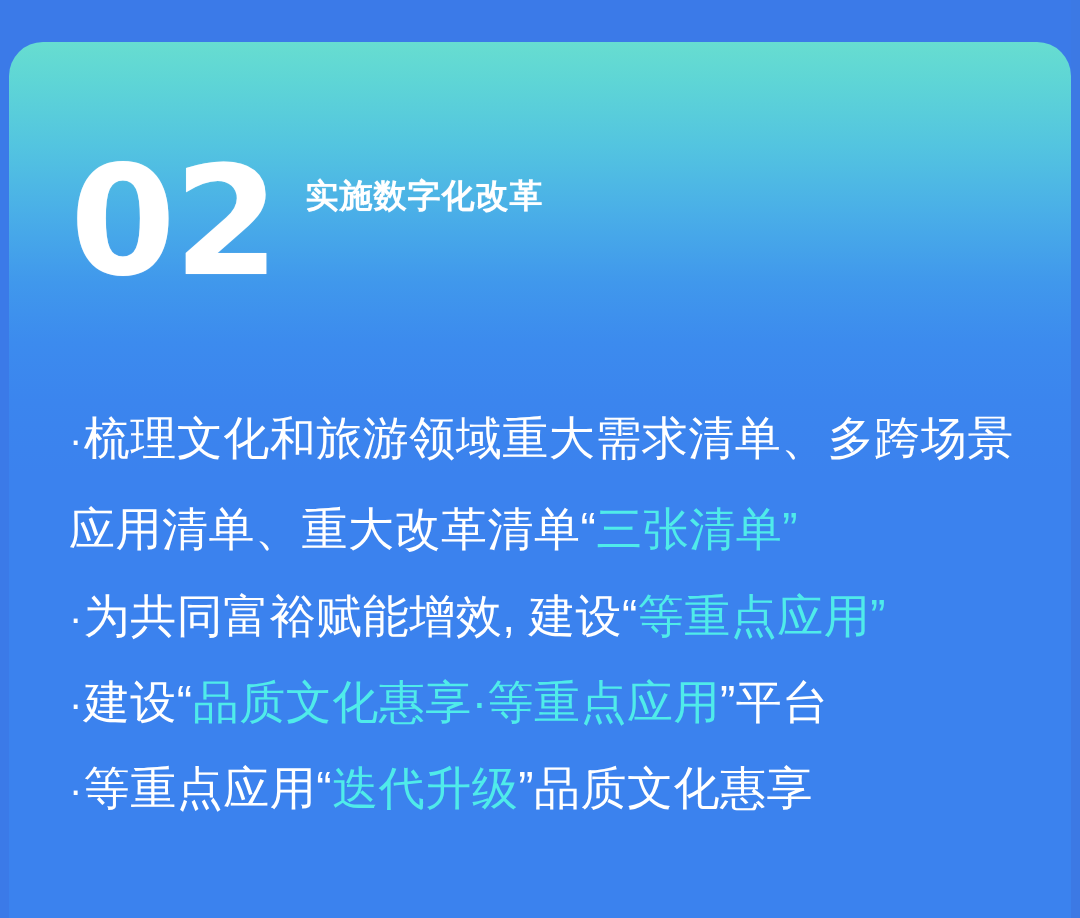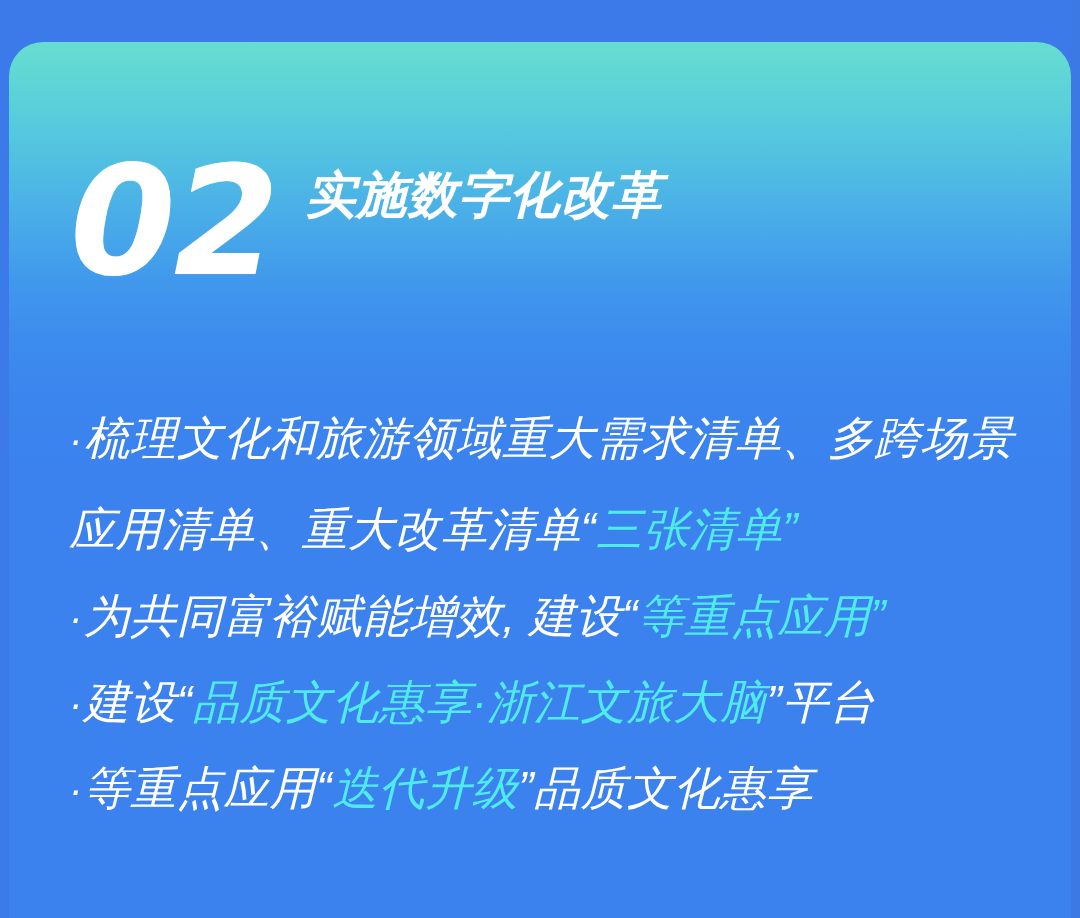--- a/index.html
+++ b/index.html
@@ -45,21 +45,20 @@
         #67ddd0 0px,
         #5ed5d6 40px,
         #53c4e0 105px,
         #49ade8 175px,
         #4098ec 240px,
         #3c8bee 300px,
         #3b85ee 360px,
         #3b82ee 430px,
         #3b82ee 876px);
     overflow: hidden;
-    font-style: italic;
   }
 
   
   .header {
     position: absolute;
     left: 61px;
     top: 98px;
     display: flex;
     align-items: flex-start;
   }
@@ -75,21 +74,21 @@
     margin-top: 6px;
   }
 
   .title-block {
     margin-left: 28px;
     margin-top: 24px;
   }
 
   .title-line {
     color: #ffffff;
-    font-size: 50px;
+    font-size: 33px;
     line-height: 63px;
     font-weight: bold;
     letter-spacing: 1px;
     white-space: nowrap;
     text-shadow: 0 0 1px rgba(255,255,255,0.4);
   }
 
   
   .body-list {
     position: absolute;
@@ -141,21 +140,21 @@
 
       <div class="bullet-item wraps">
         <span class="bullet-dot">·</span><span>梳理文化和旅游领域重大需求清单、多跨场景应用清单、重大改革清单“</span><span class="hl">三张清单</span><span class="hl">”</span>
       </div>
 
       <div class="bullet-item">
         <span class="bullet-dot">·</span><span>为共同富裕赋能增效, 建设“</span><span class="hl">等重点应用</span><span class="hl">”</span>
       </div>
 
       <div class="bullet-item">
-        <span class="bullet-dot">·</span><span>建设“</span><span class="hl">品质文化惠享·浙江文旅大脑</span><span>”平台</span>
+        <span class="bullet-dot">·</span><span>建设“</span><span class="hl">品质文化惠享·等重点应用</span><span>”平台</span>
       </div>
 
 
       <div class="bullet-item">
         <span class="bullet-dot">·</span><span>等重点应用“</span><span class="hl">迭代升级</span><span>”品质文化惠享</span>
       </div>
 
     </div>
 
   </div>

